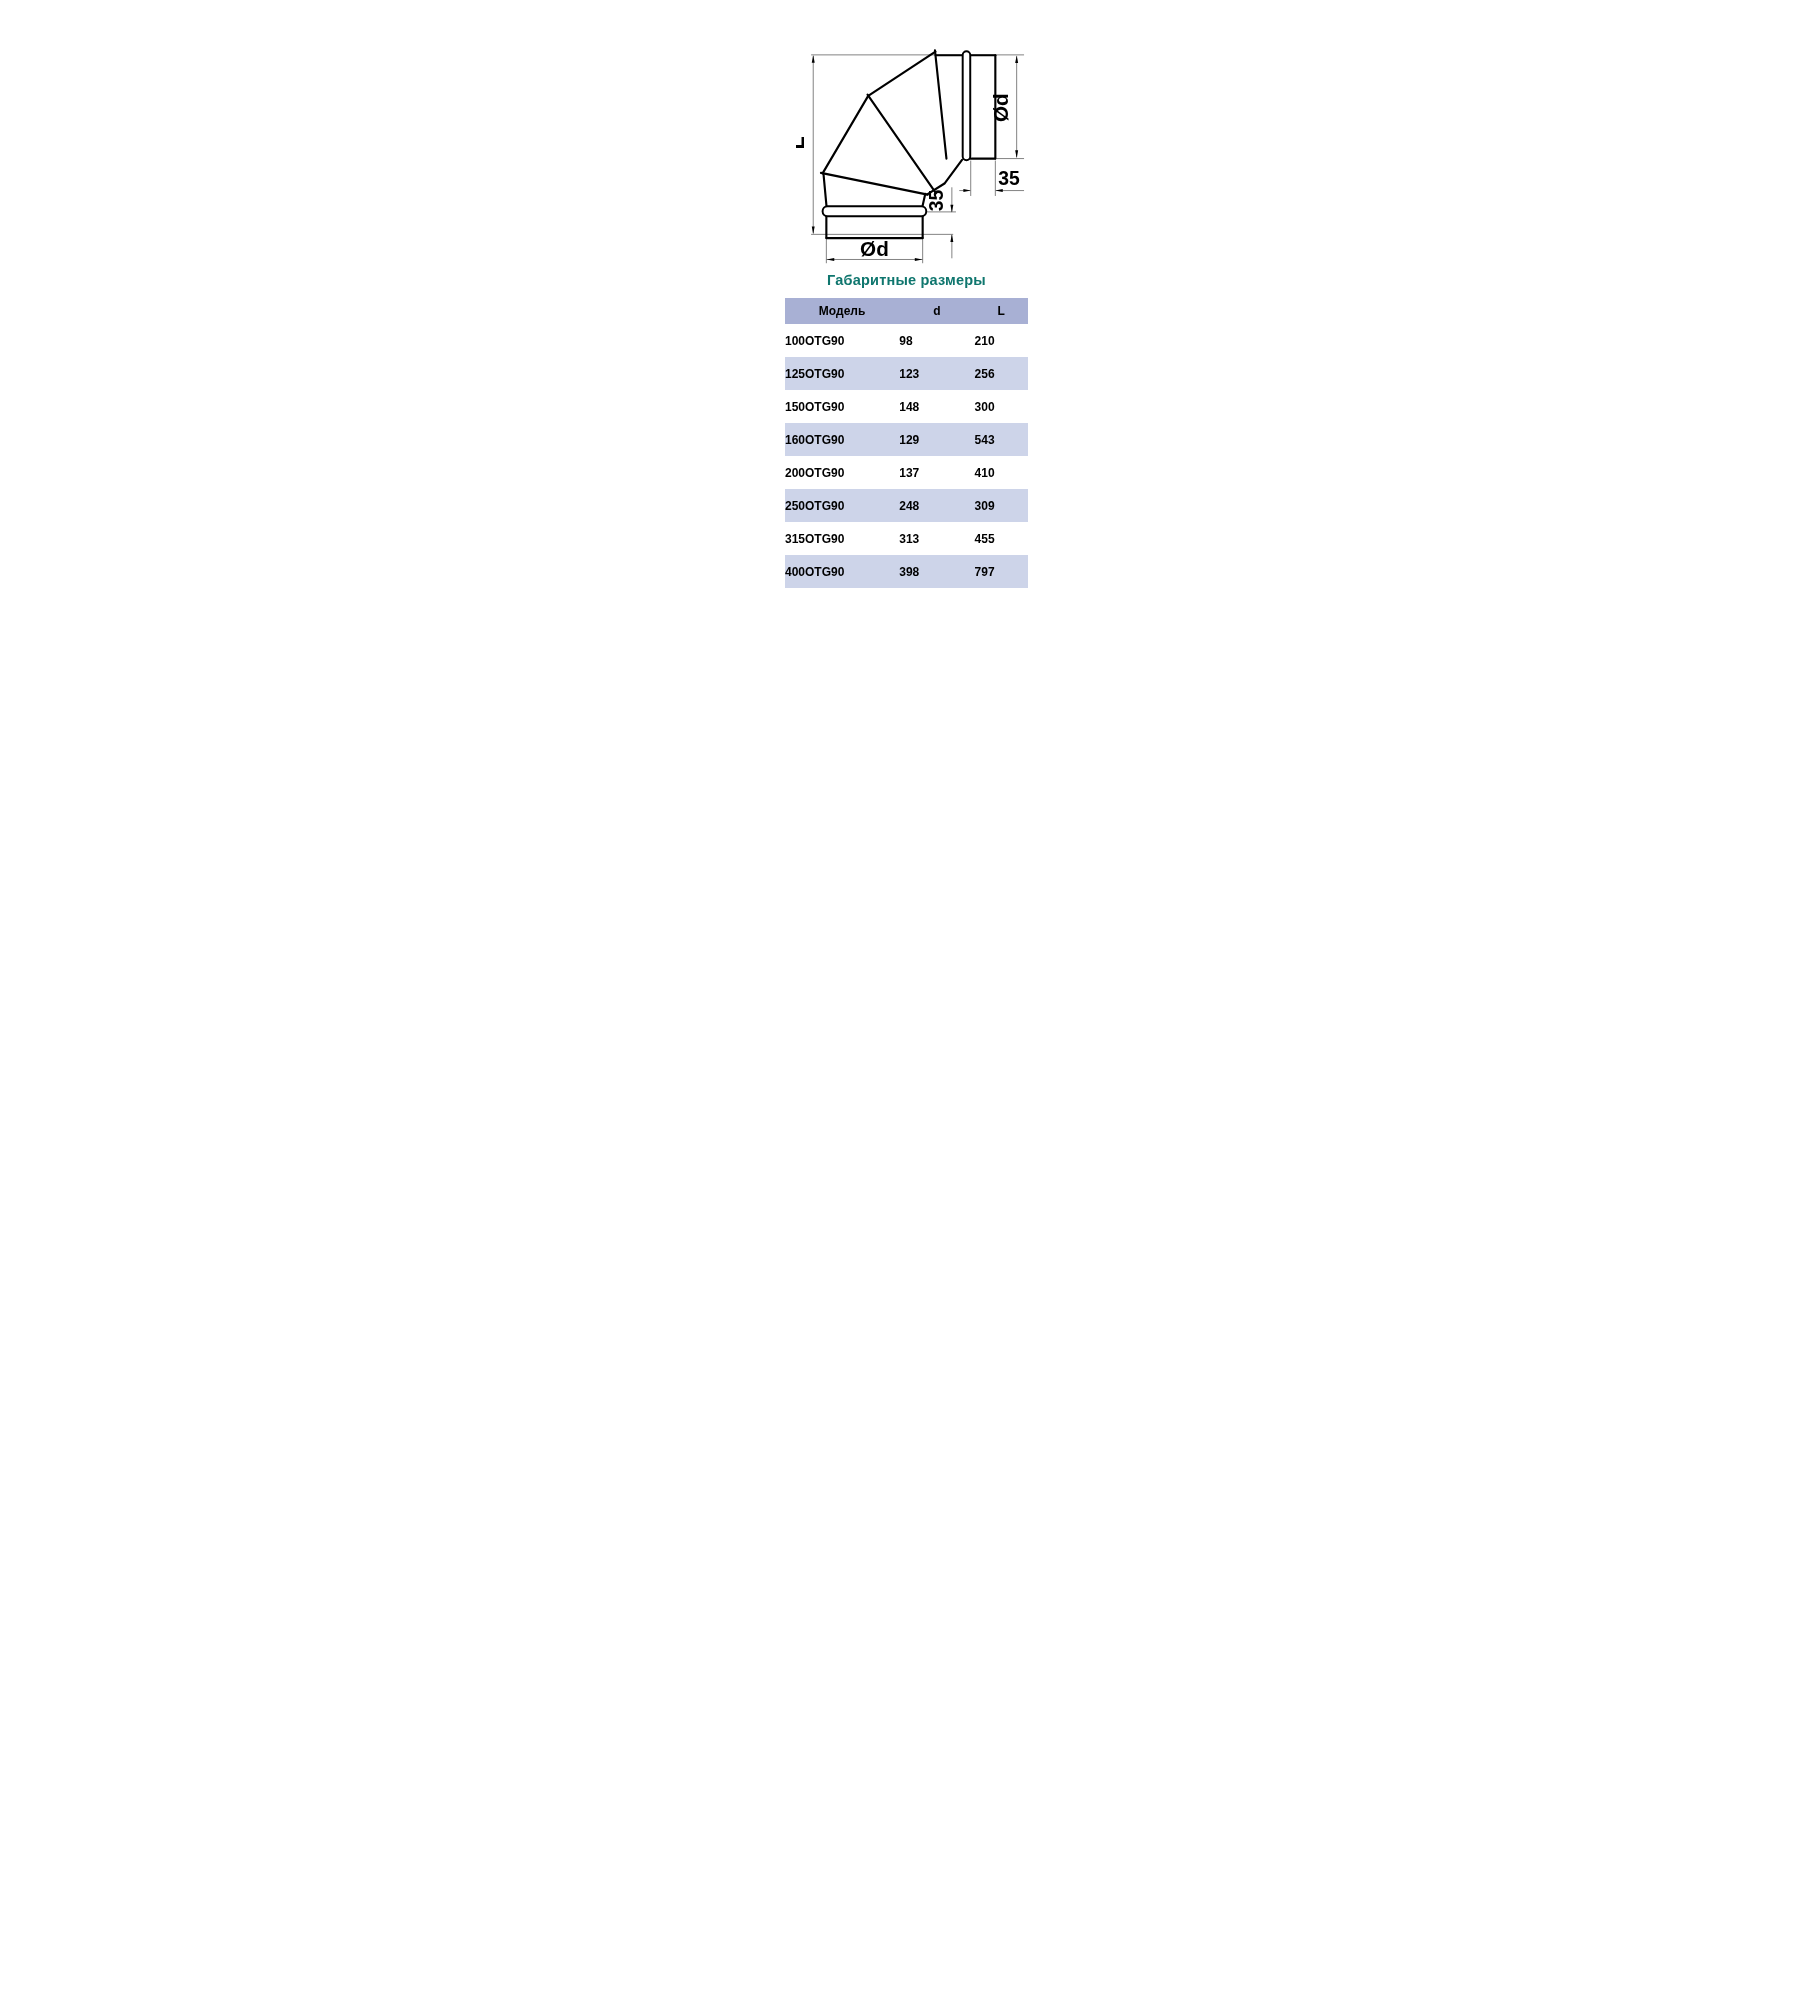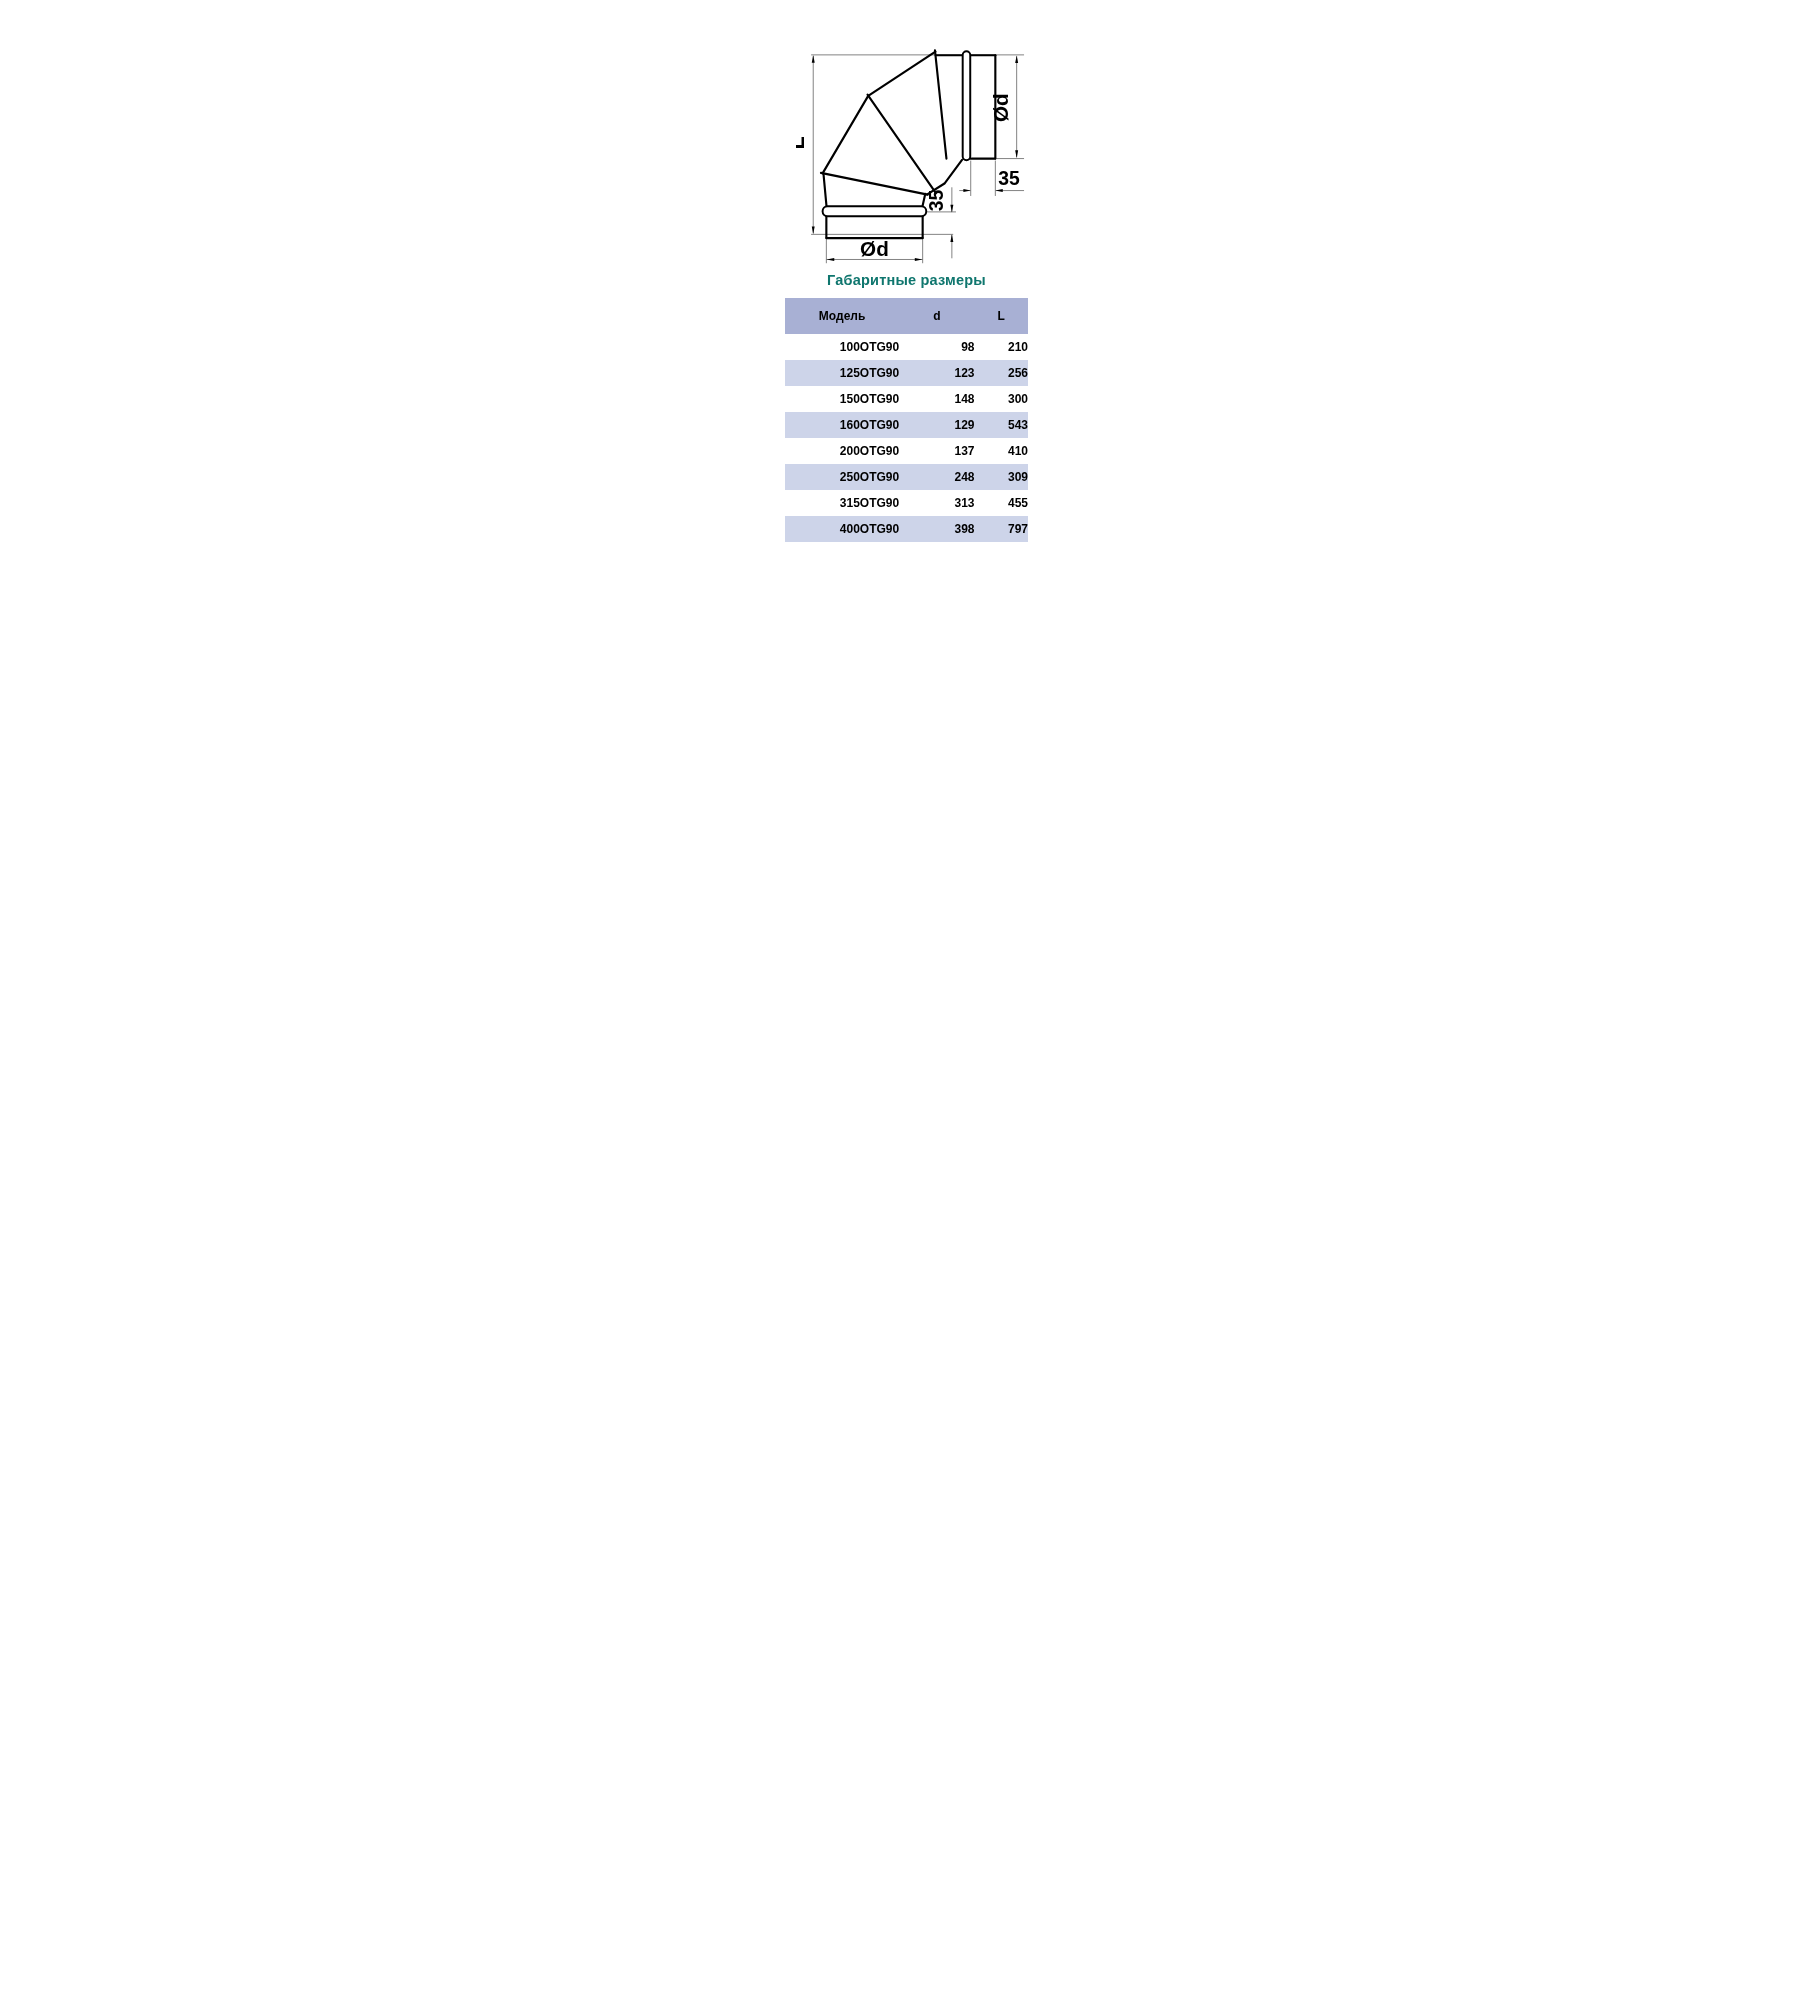--- a/index.html
+++ b/index.html
@@ -40,32 +40,32 @@
   table.sizes {
     position: absolute;
     left: 105px;
     top: 298px;
     width: 243px;
     border-collapse: collapse;
     table-layout: fixed;
   }
   table.sizes th {
     background: #a8b0d4;
-    height: 36px;
+    height: 26px;
     font-size: 12px;
     font-weight: 700;
     text-align: center;
     vertical-align: middle;
     padding: 0;
   }
   table.sizes td {
-    height: 26px;
+    height: 33px;
     font-size: 12px;
     font-weight: 700;
-    text-align: right;
+    text-align: left;
     vertical-align: middle;
     padding: 0;
   }
   table.sizes tbody tr { background: #ffffff; }
   table.sizes tbody tr:nth-child(even) { background: #cdd4e9; }
 </style>
 </head>
 <body>
 
 <div class="page">

